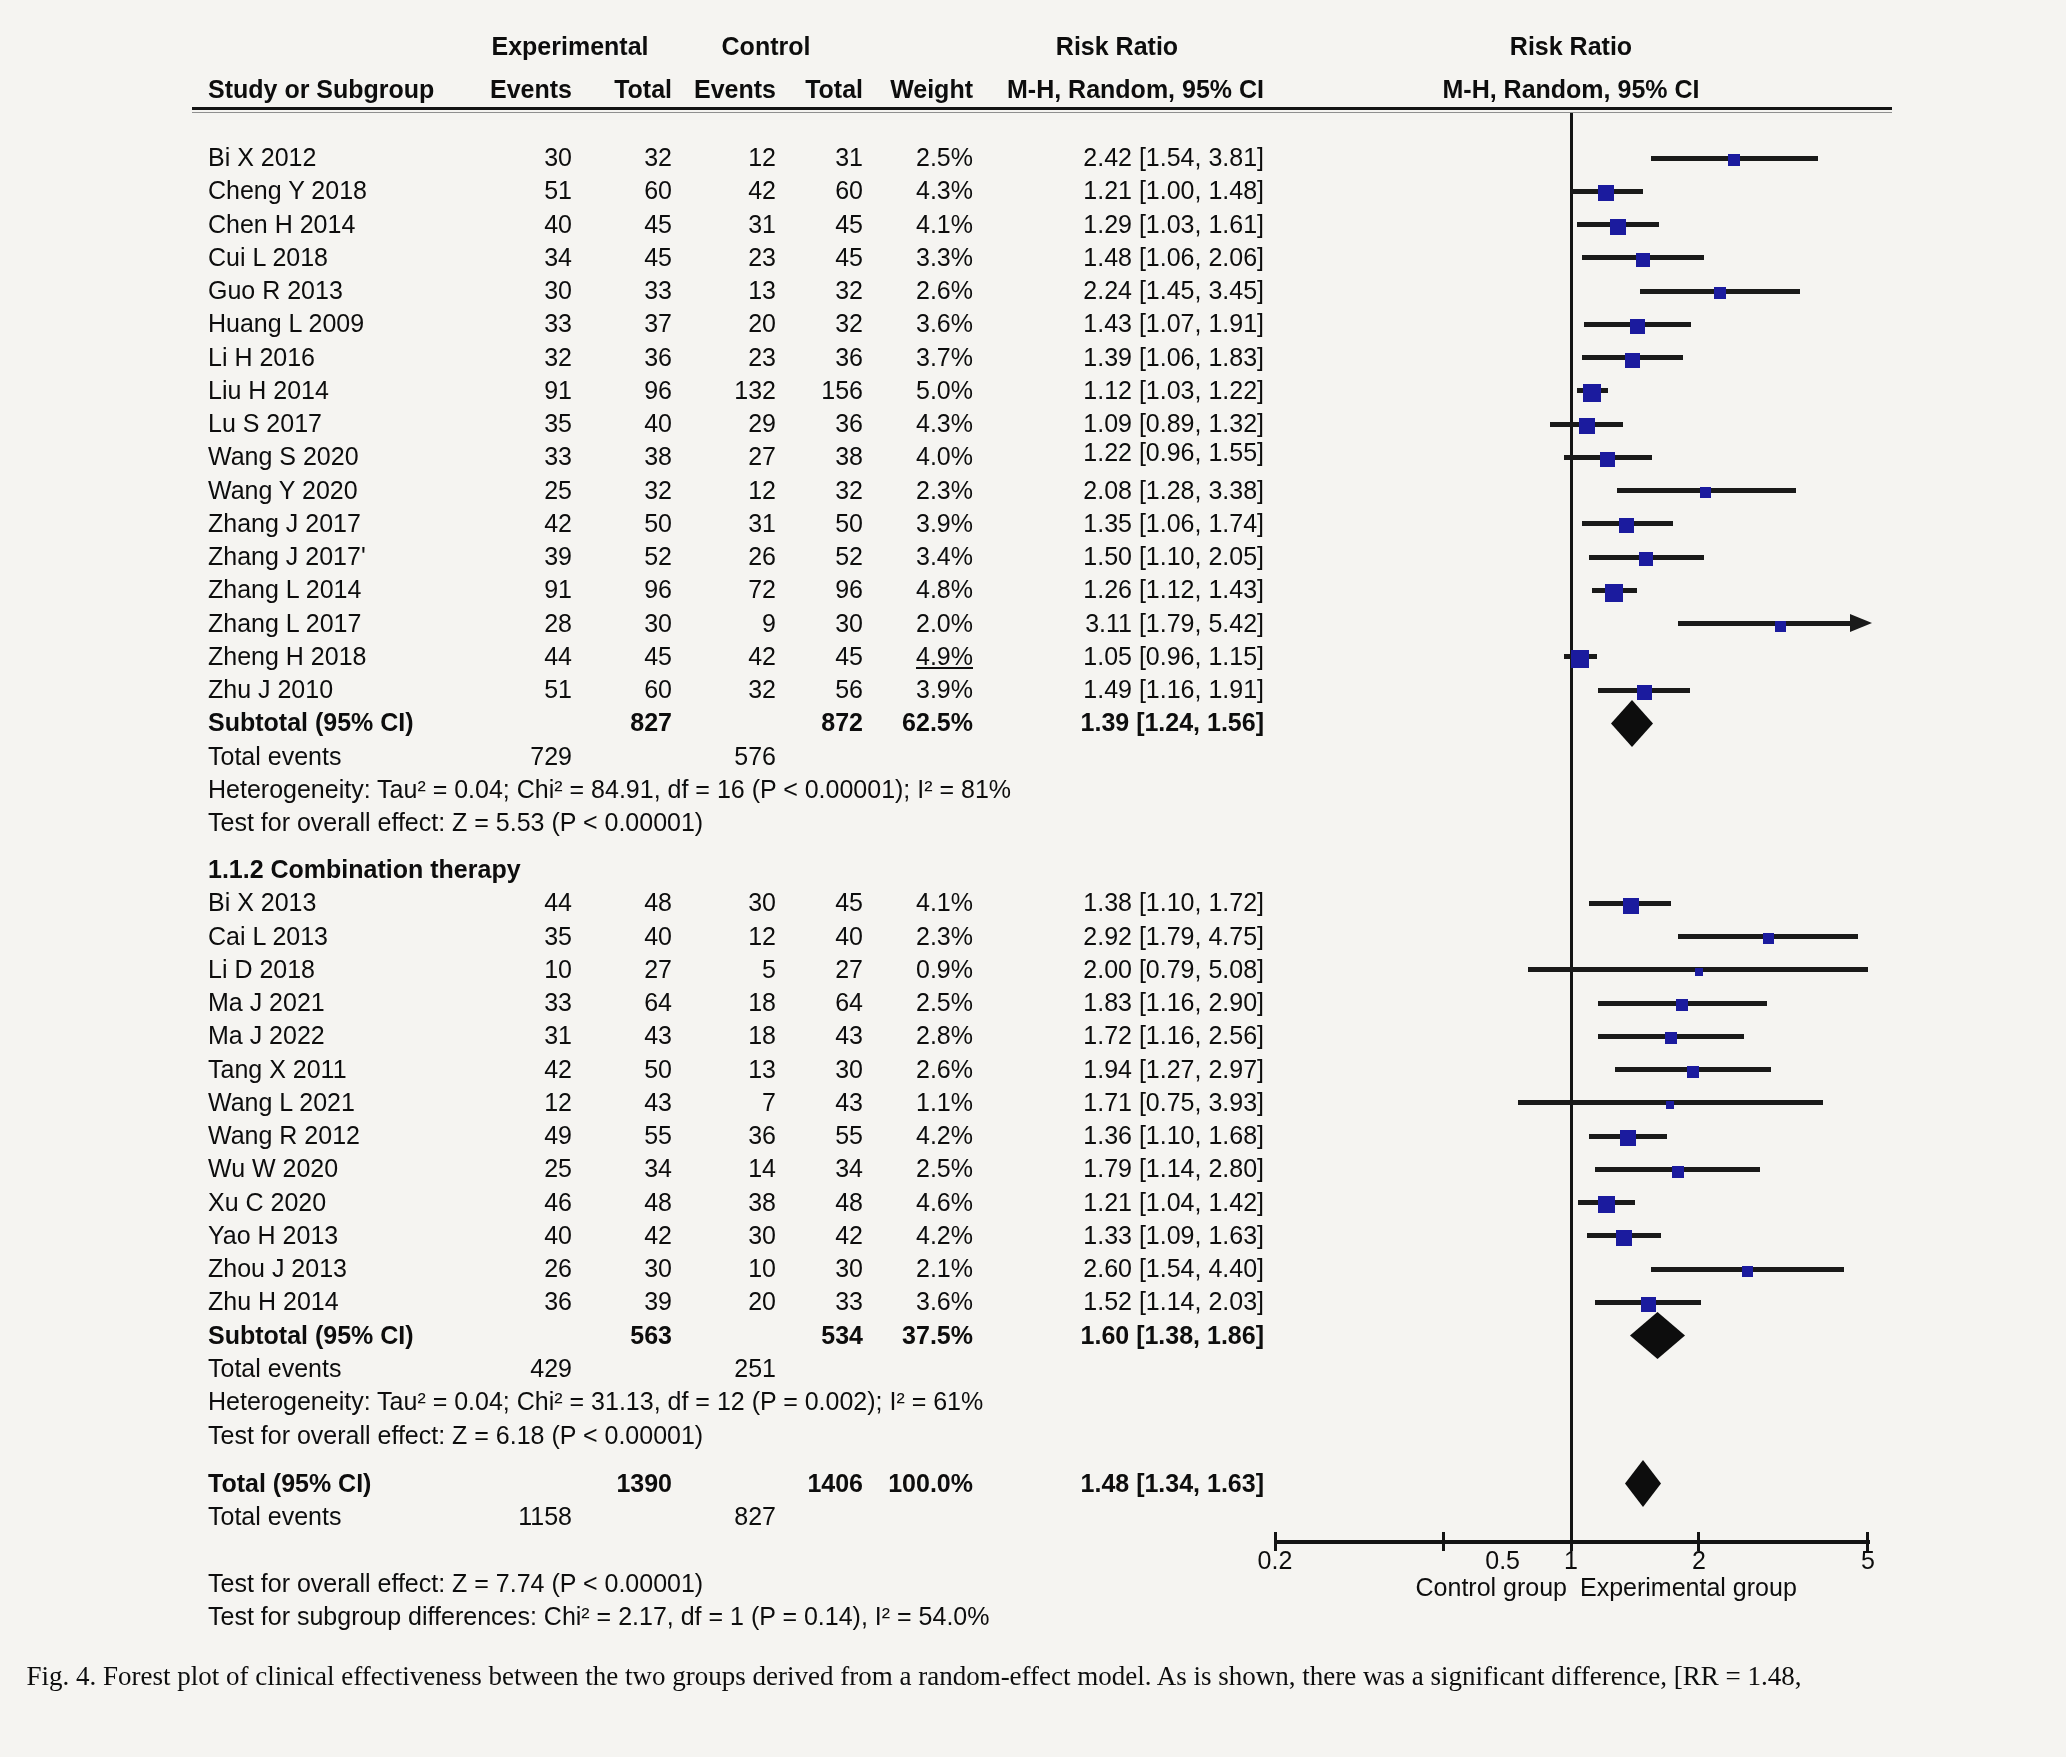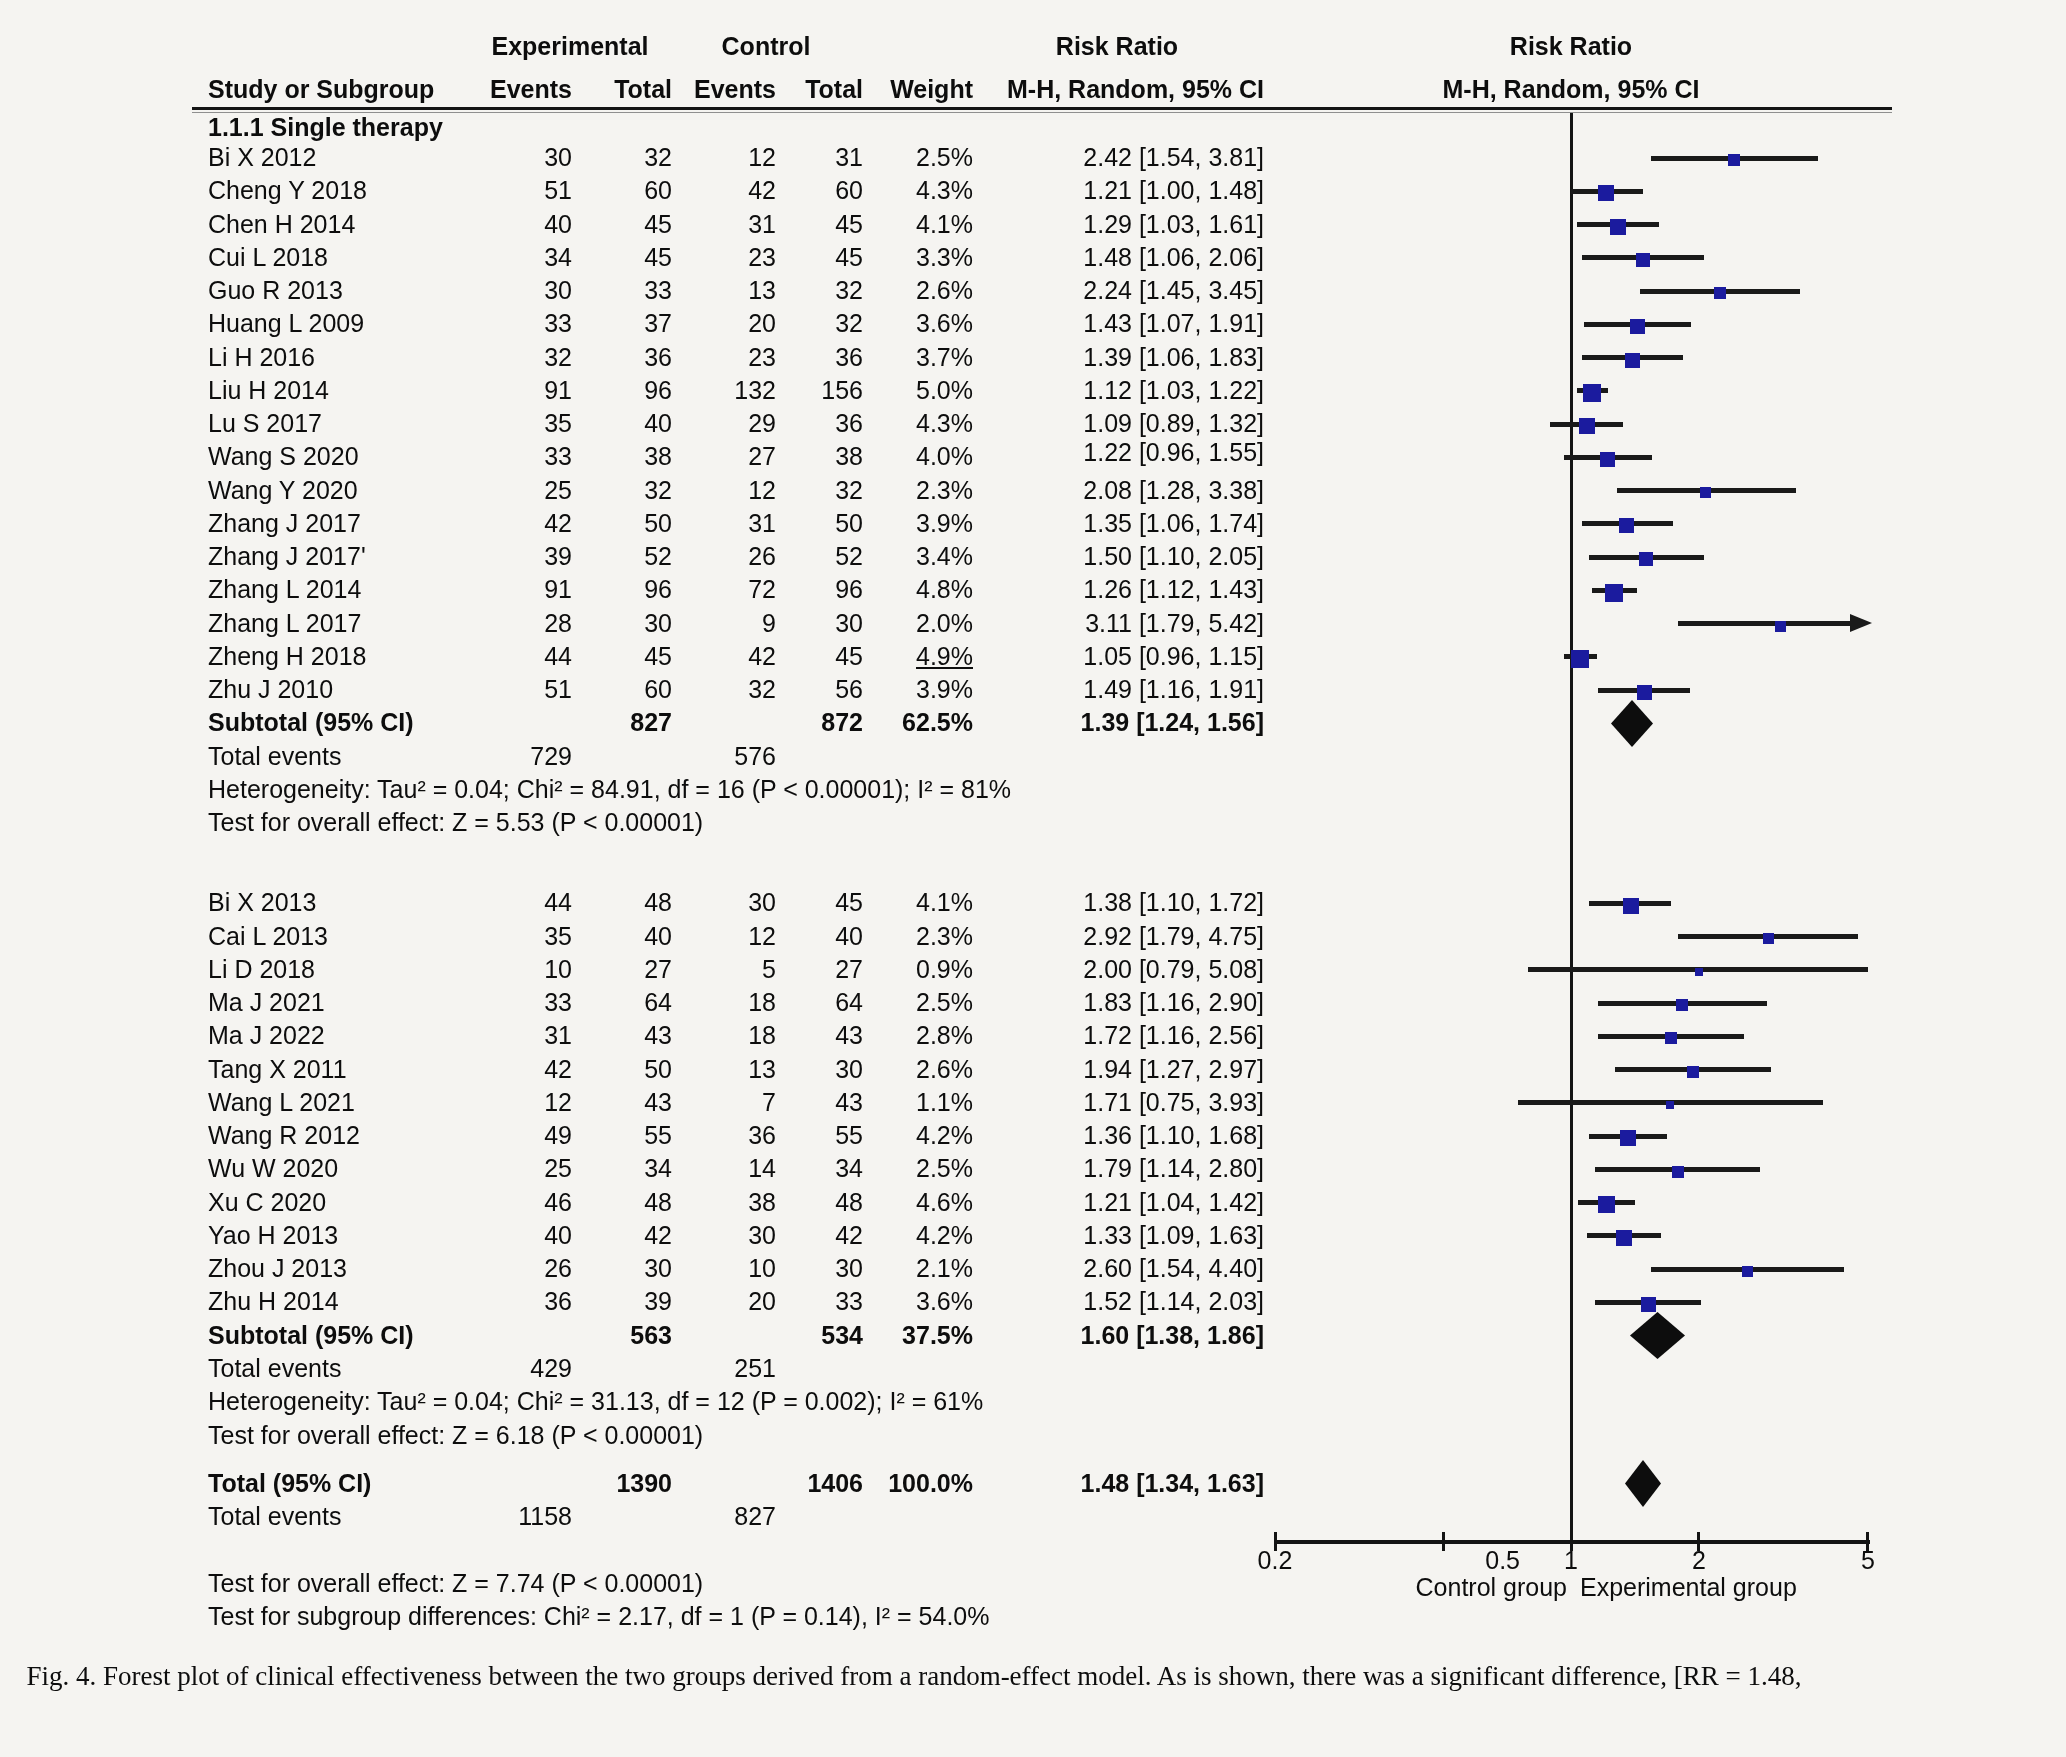--- a/index.html
+++ b/index.html
@@ -44,21 +44,20 @@
   <div class="rule" style="left:192px;top:107px;width:1700px;height:3.4px"></div>
   <div class="rule2" style="left:192px;top:112px;width:1700px;height:1.3px"></div>
 
   <div class="vline" style="left:1570px;top:113px;width:2.6px;height:1428px"></div>
 
   <div class="rule" style="left:1275px;top:1540px;width:595px;height:3.8px"></div>
   <div class="cell right" style="left:1311px;top:1571px;width:256px">Control group</div>
   <div class="cell" style="left:1580px;top:1571px;width:298px">Experimental group</div>
 
   <div class="caption" style="left:26.4px;top:1658px">Fig. 4. Forest plot of clinical effectiveness between the two groups derived from a random-effect model. As is shown, there was a significant difference, [RR = 1.48,</div>
-<div class="cell bold" style="left: 208px; top: 111px; width: 597px;">1.1.1 Single therapy</div>
     <div class="cell" style="left: 208px; top: 141px; width: 239px;">Bi X 2012</div>
     <div class="cell right" style="left: 444px; top: 141px; width: 128px;">30</div>
     <div class="cell right" style="left: 544px; top: 141px; width: 128px;">32</div>
     <div class="cell right" style="left: 648px; top: 141px; width: 128px;">12</div>
     <div class="cell right" style="left: 735px; top: 141px; width: 128px;">31</div>
     <div class="cell right" style="left: 845px; top: 141px; width: 128px;">2.5%</div>
     <div class="cell right" style="left: 1008px; top: 141px; width: 256px;">2.42 [1.54, 3.81]</div>
     <div class="ciline" style="left: 1651px; top: 156px; width: 167px; height: 4.7px; background: rgb(26, 26, 26);"></div>
     <div class="sq" style="left: 1728px; top: 154px; width: 12px; height: 12px; background: rgb(27, 27, 158);"></div>
     <div class="cell" style="left: 208px; top: 174px; width: 239px;">Cheng Y 2018</div>
@@ -210,20 +209,21 @@
     <div class="cell right bold" style="left: 544px; top: 706px; width: 128px;">827</div>
     <div class="cell right bold" style="left: 735px; top: 706px; width: 128px;">872</div>
     <div class="cell right bold" style="left: 845px; top: 706px; width: 128px;">62.5%</div>
     <div class="cell right bold" style="left: 1008px; top: 706px; width: 256px;">1.39 [1.24, 1.56]</div>
     <div class="diamond" style="left: 1611px; top: 700px; width: 42px; height: 47px; background: rgb(13, 13, 13);"></div>
     <div class="cell" style="left: 208px; top: 740px; width: 298px;">Total events</div>
     <div class="cell right" style="left: 444px; top: 740px; width: 128px;">729</div>
     <div class="cell right" style="left: 648px; top: 740px; width: 128px;">576</div>
     <div class="cell" style="left: 208px; top: 773px; width: 1109px;">Heterogeneity: Tau² = 0.04; Chi² = 84.91, df = 16 (P &lt; 0.00001); I² = 81%</div>
     <div class="cell" style="left: 208px; top: 806px; width: 1109px;">Test for overall effect: Z = 5.53 (P &lt; 0.00001)</div>
+    <div class="cell bold" style="left: 208px; top: 853px; width: 597px;">1.1.2 Combination therapy</div>
     <div class="cell" style="left: 208px; top: 886px; width: 239px;">Bi X 2013</div>
     <div class="cell right" style="left: 444px; top: 886px; width: 128px;">44</div>
     <div class="cell right" style="left: 544px; top: 886px; width: 128px;">48</div>
     <div class="cell right" style="left: 648px; top: 886px; width: 128px;">30</div>
     <div class="cell right" style="left: 735px; top: 886px; width: 128px;">45</div>
     <div class="cell right" style="left: 845px; top: 886px; width: 128px;">4.1%</div>
     <div class="cell right" style="left: 1008px; top: 886px; width: 256px;">1.38 [1.10, 1.72]</div>
     <div class="ciline" style="left: 1589px; top: 901px; width: 82px; height: 4.7px; background: rgb(26, 26, 26);"></div>
     <div class="sq" style="left: 1623px; top: 898px; width: 16px; height: 16px; background: rgb(27, 27, 158);"></div>
     <div class="cell" style="left: 208px; top: 920px; width: 239px;">Cai L 2013</div>

